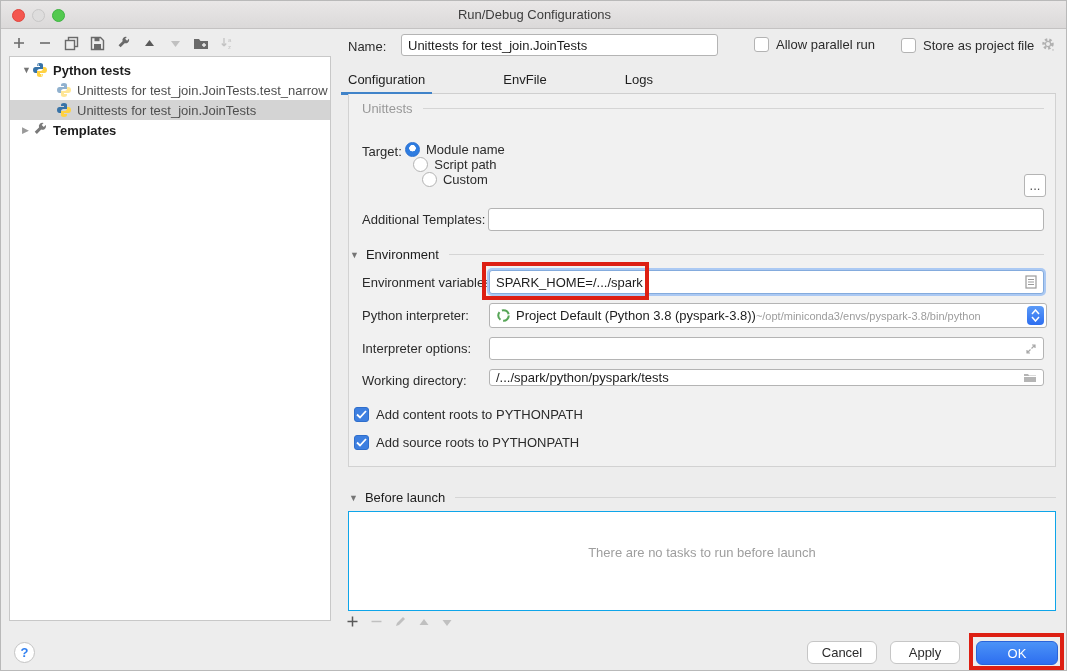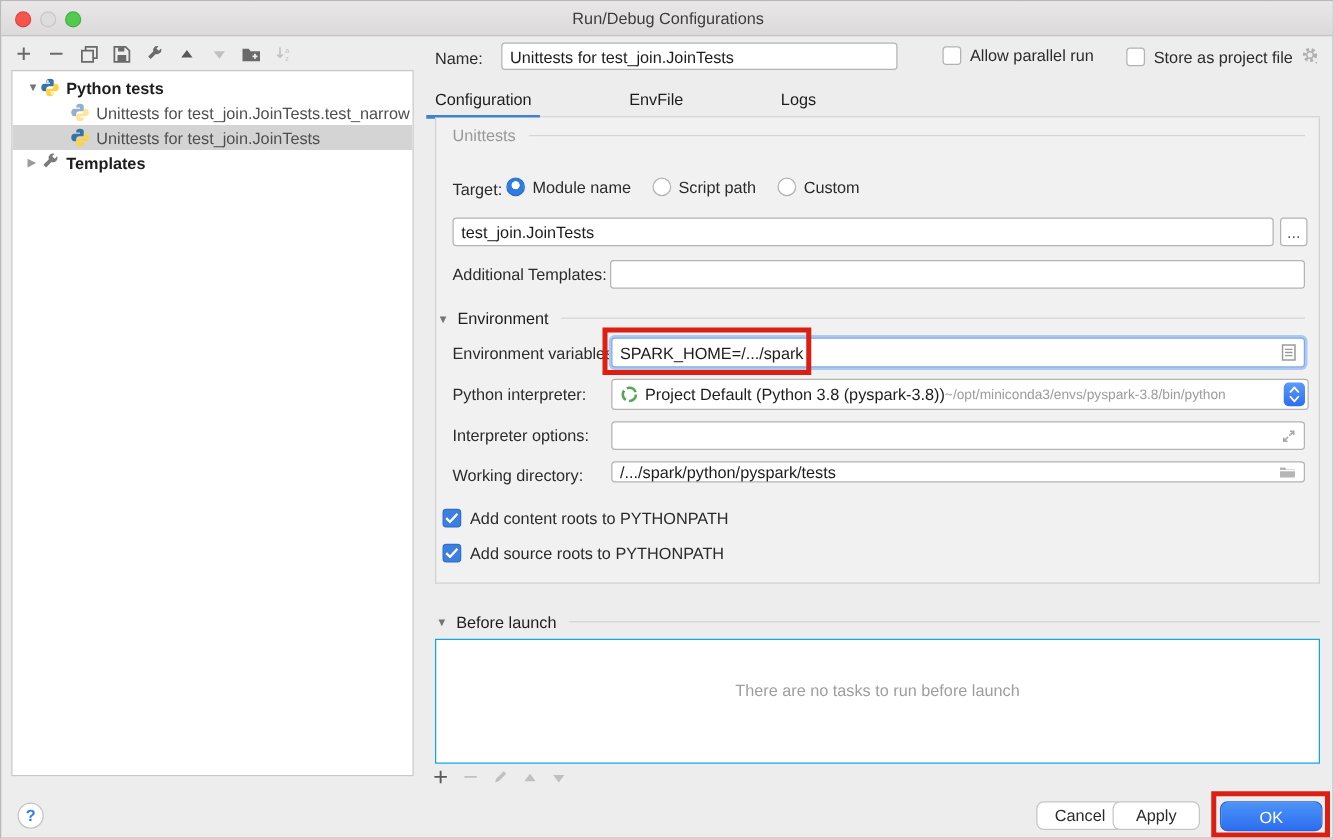--- a/index.html
+++ b/index.html
@@ -67,21 +67,21 @@
     background:linear-gradient(#5b9bf8,#2d6ef0); display:flex; flex-direction:column; align-items:center; justify-content:center; gap:1px; }
 
   
   #bl-box { position:absolute; left:347px; top:510px; width:708px; height:100px; background:#fff; border:1px solid #0ea5e9; }
   #bl-empty { position:absolute; left:0; right:0; top:33px; text-align:center; color:#9e9e9e; }
   #bl-toolbar { position:absolute; left:345px; top:614px; display:flex; gap:11px; align-items:center; }
 
   
   .btn { position:absolute; height:23px; border-radius:6px; background:#fff; border:1px solid #c6c6c6;
     display:flex; align-items:center; justify-content:center; color:#2b2b2b; }
-  #btn-cancel { left:806px; top:640px; width:70px;margin-left:22px; }
+  #btn-cancel { left:806px; top:640px; width:70px; }
   #btn-apply  { left:889px; top:640px; width:70px; }
   #btn-ok { left:975px; top:640px; width:82px; height:24px; border-radius:6px;
     background:linear-gradient(#4b93f7,#2d6ef0); border:1px solid #2a64d9; color:#fff; }
   #help-btn { position:absolute; left:13px; top:641px; width:21px; height:21px; border-radius:50%;
     background:#fff; border:1px solid #c4c4c4; color:#2f7ff0; font-weight:bold; display:flex; align-items:center; justify-content:center; font-size:13px; }
 
   
   .red-box { position:absolute; border:4px solid #dd1f13; z-index:50; pointer-events:none; }
   #red-env { left:481px; top:261px; width:167px; height:38px; }
   #red-ok  { left:968px; top:632px; width:95px; height:37px; }
@@ -212,38 +212,35 @@
     <div class="tab"><span>Logs</span></div>
   </div>
 
   <div id="config-panel">
     <div class="group-head" style="left:13px; top:7px; width:682px;">
       <span class="gtxt">Unittests</span>
       <span class="gline"></span>
     </div>
 
     <span class="flabel" style="left:13px; top:50px;">Target:</span>
-    <div style="position:absolute; left:56px; top:48px; display:flex; align-items:center;">
+    <div style="position:absolute; left:56px; top:48px; display:flex; align-items:center;flex-direction:column;">
       <span class="radio-item">
         <span class="radio on"></span>
         <span>Module name</span>
       </span>
       <span class="radio-item">
         <span class="radio"></span>
         <span>Script path</span>
       </span>
       <span class="radio-item">
         <span class="radio"></span>
         <span>Custom</span>
       </span>
     </div>
 
-    <div class="field" style="left:13px; top:80px; width:657px; height:23px;">
-      <span>test_join.JoinTests</span>
-    </div>
     <div class="field" style="left:675px; top:80px; width:22px; height:23px; justify-content:center; color:#555;">
       <span>...</span>
     </div>
 
     <span class="flabel" style="left:13px; top:118px;">Additional Templates:</span>
     <div class="field" style="left:139px; top:114px; width:556px; height:23px;">
       <span></span>
     </div>
 
     <div class="sec-head" style="left:1px; top:153px; width:694px;">

